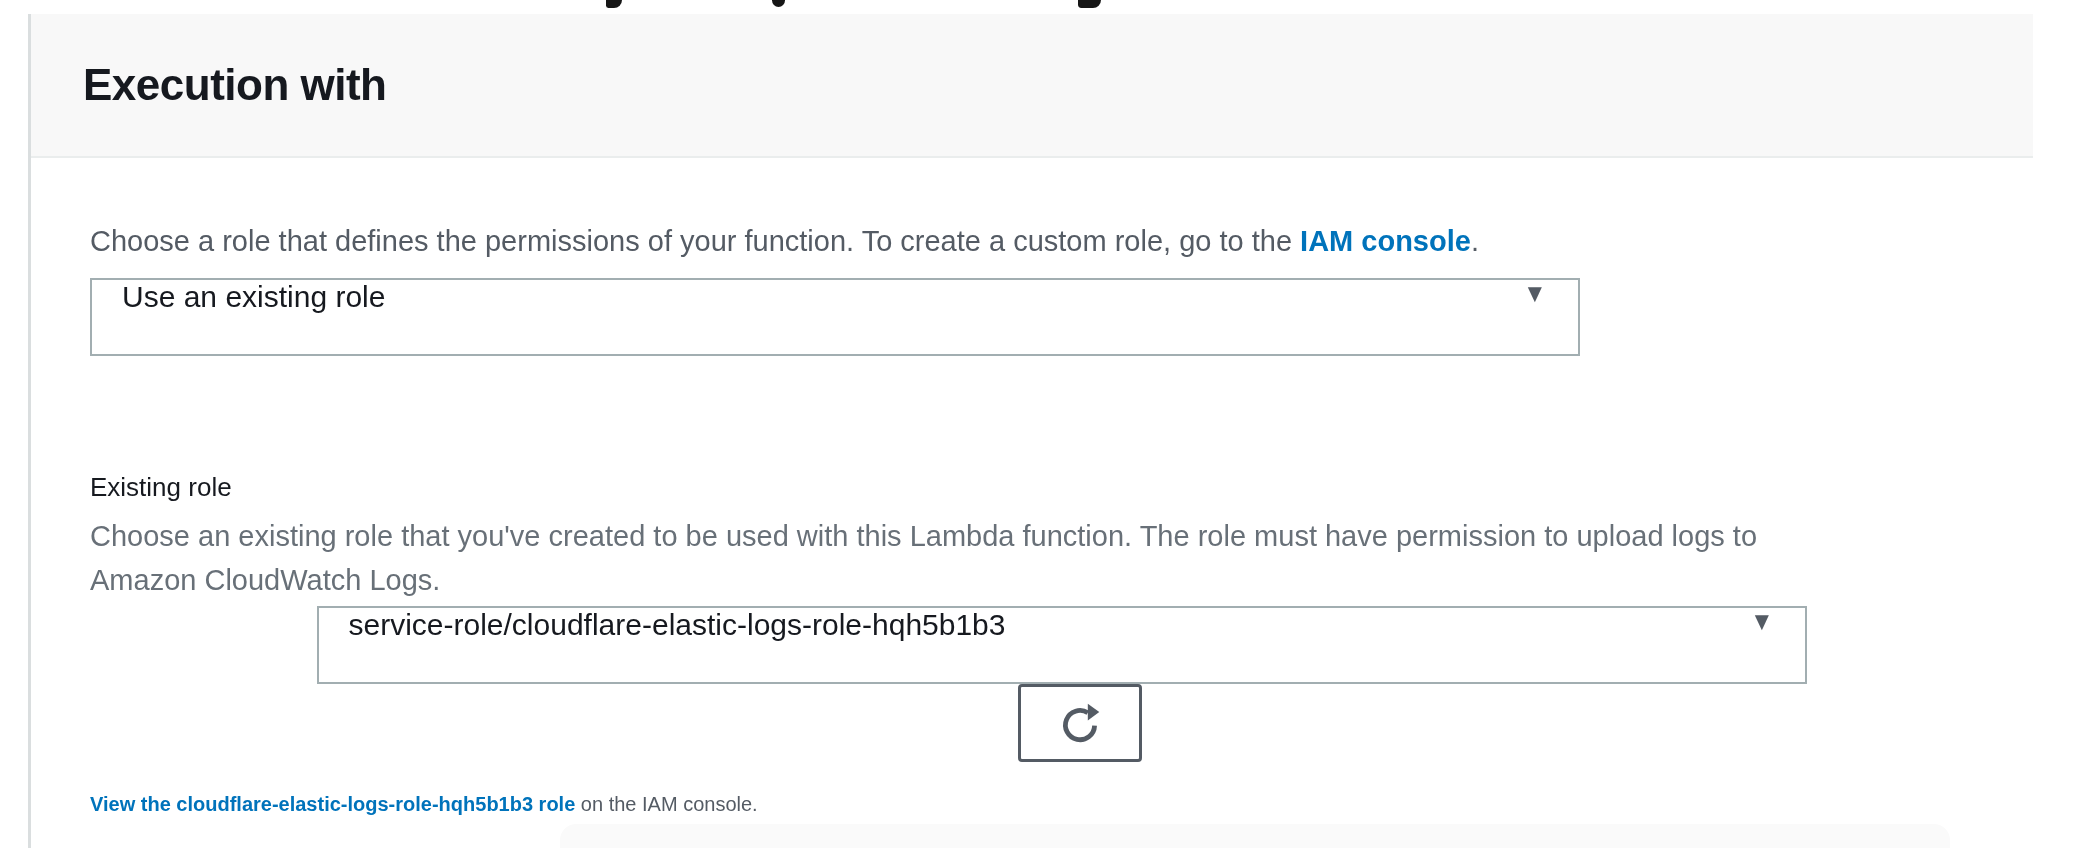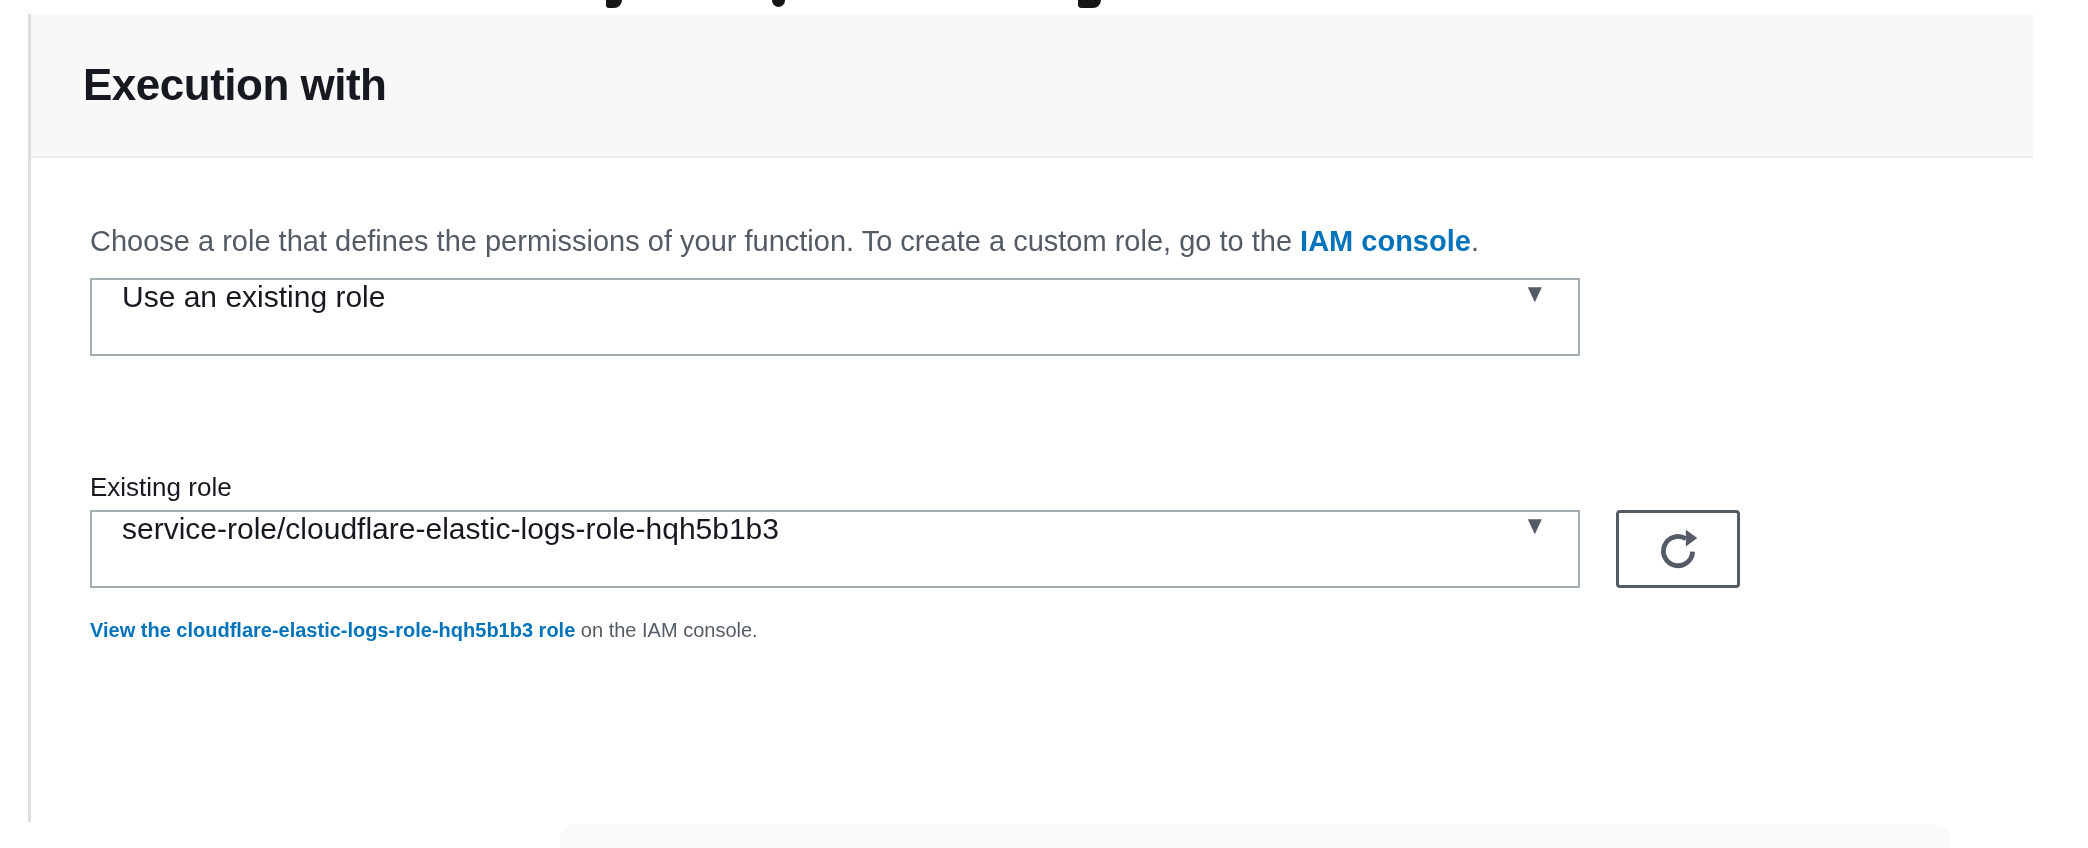--- a/index.html
+++ b/index.html
@@ -48,21 +48,21 @@
   .select .caret{
     font-size:26px;color:#545b64;line-height:1;transform:scaleX(0.92);
   }
   .select1{margin-top:20px;}
 
   .label{
     margin-top:112px;font-size:26px;line-height:38px;color:var(--text-dark,#16191f);
   }
   .desc-block{margin-top:8px;}
 
-  .row{margin-top:4px;display:flex;align-items:center;}
+  .row{margin-top:4px;display:flex;align-items:center;flex-direction:column;}
   .refresh-btn{
     margin-left:36px;width:124px;height:78px;box-sizing:border-box;
     background:#ffffff;border:3px solid #545b64;border-radius:4px;
     display:flex;align-items:center;justify-content:center;cursor:pointer;padding:0;
   }
   .refresh-btn svg{display:block;}
 
   .view-line{margin-top:24px;font-size:20px;line-height:36px;}
   .view-line .suffix{color:var(--text-gray,#545b64);font-weight:normal;}
 
@@ -90,20 +90,24 @@
 
     <p class="field-desc"><span>Choose a role that defines the permissions of your function. To create a custom role, go to the </span><a class="link">IAM console</a><span>.</span></p>
 
     <div class="select select1" role="combobox">
       <span class="select-value">Use an existing role</span>
       <span class="caret">▼</span>
     </div>
 
     <div class="label">Existing role</div>
 
+    <div class="desc-block">
+      <div class="field-desc desc2">Choose an existing role that you've created to be used with this Lambda function. The role must have permission to upload logs to</div>
+      <div class="field-desc desc2">Amazon CloudWatch Logs.</div>
+    </div>
 
     <div class="row">
       <div class="select" role="combobox">
         <span class="select-value">service-role/cloudflare-elastic-logs-role-hqh5b1b3</span>
         <span class="caret">▼</span>
       </div>
       <button class="refresh-btn">
         <svg width="50" height="50" viewBox="0 0 48 48" aria-hidden="true">
           <path d="M 31.5 14.2 A 14 14 0 1 0 38 26.5" fill="none" stroke="#545b64" stroke-width="4.6"></path>
           <path d="M 31.5 5.5 L 31.5 21.5 L 42.5 13.5 Z" fill="#545b64"></path>

